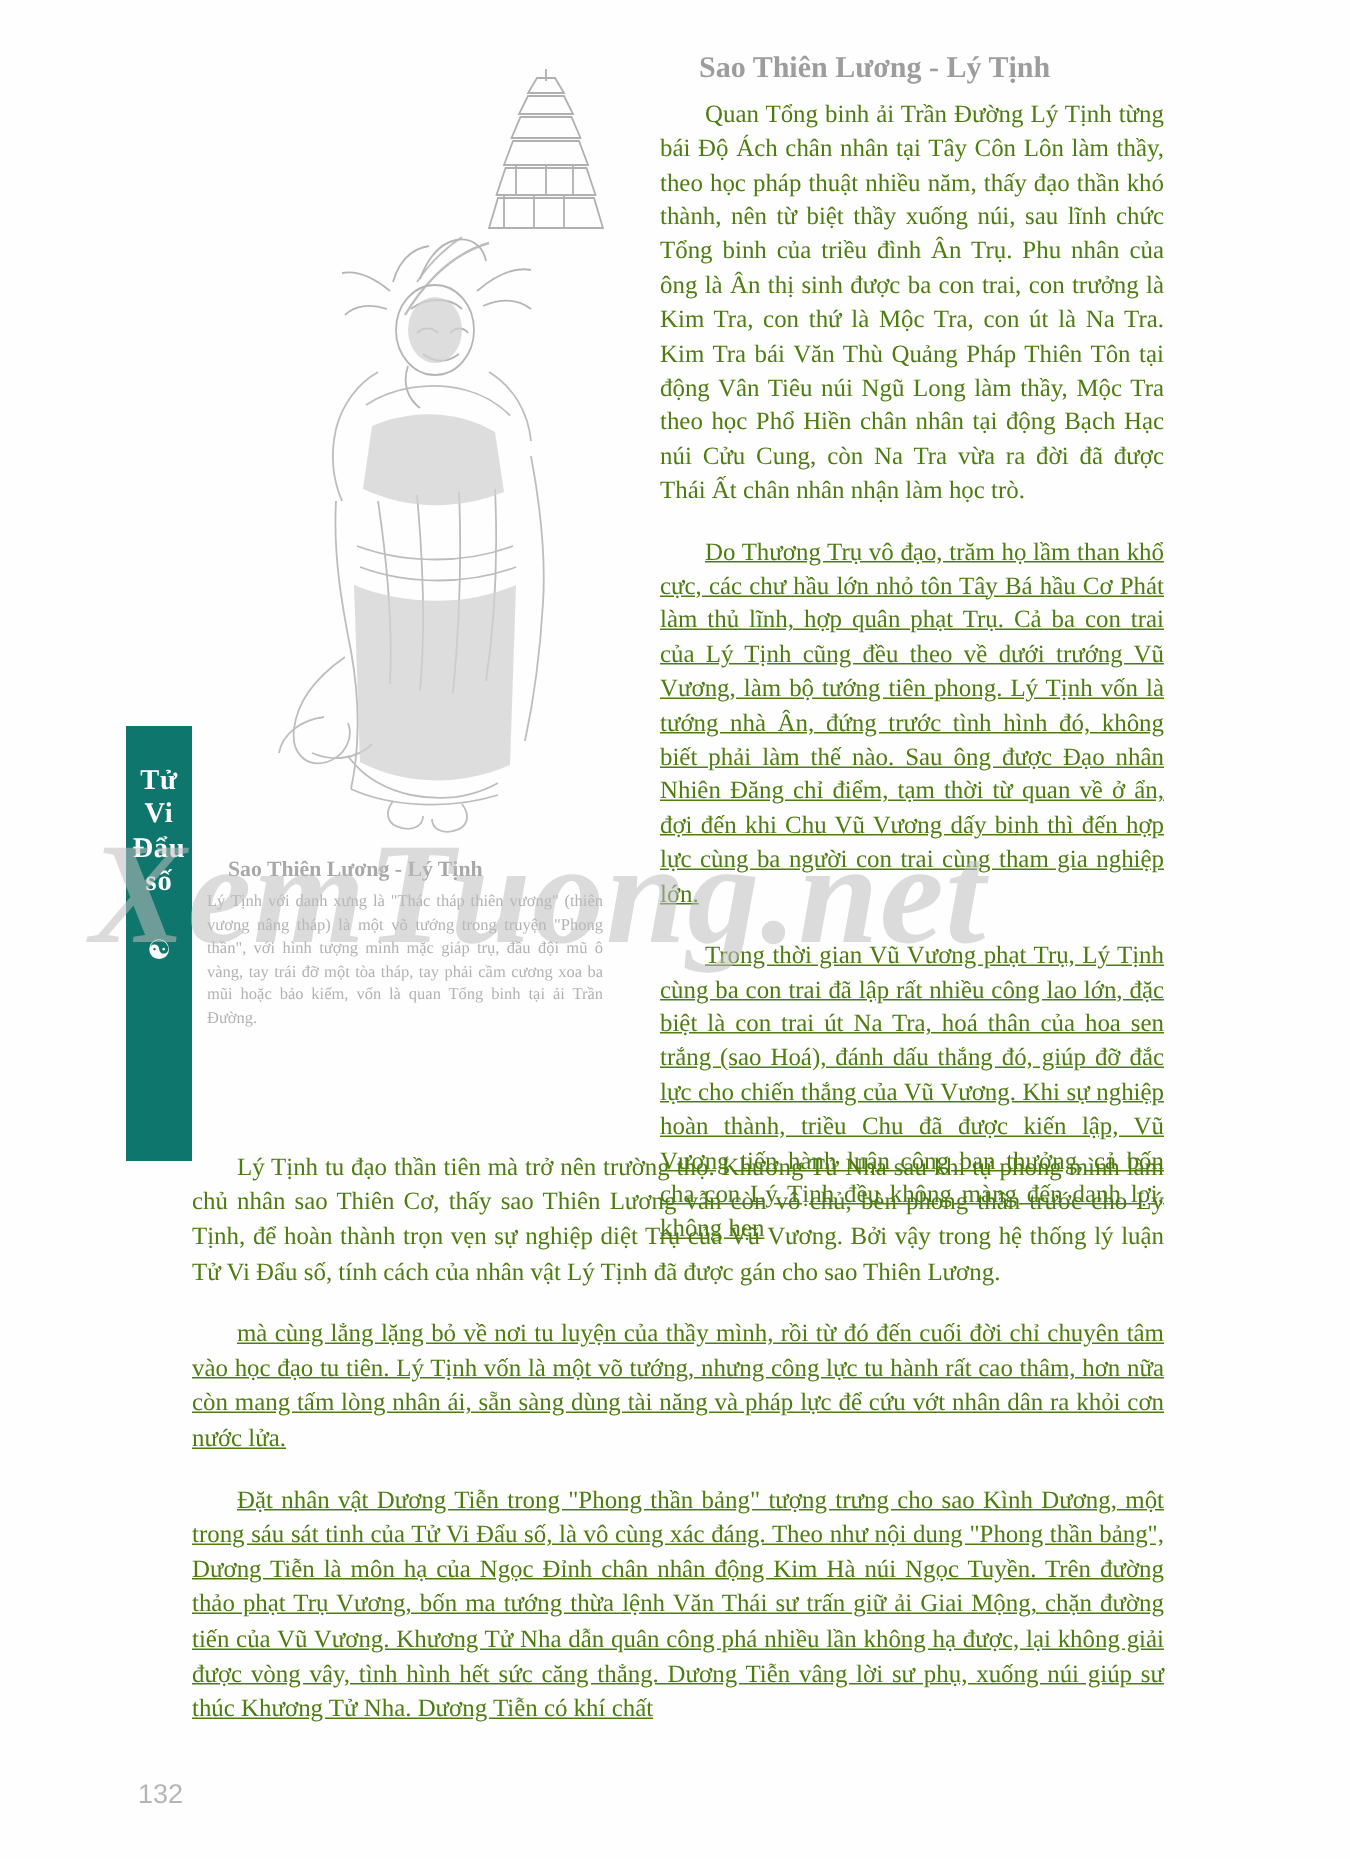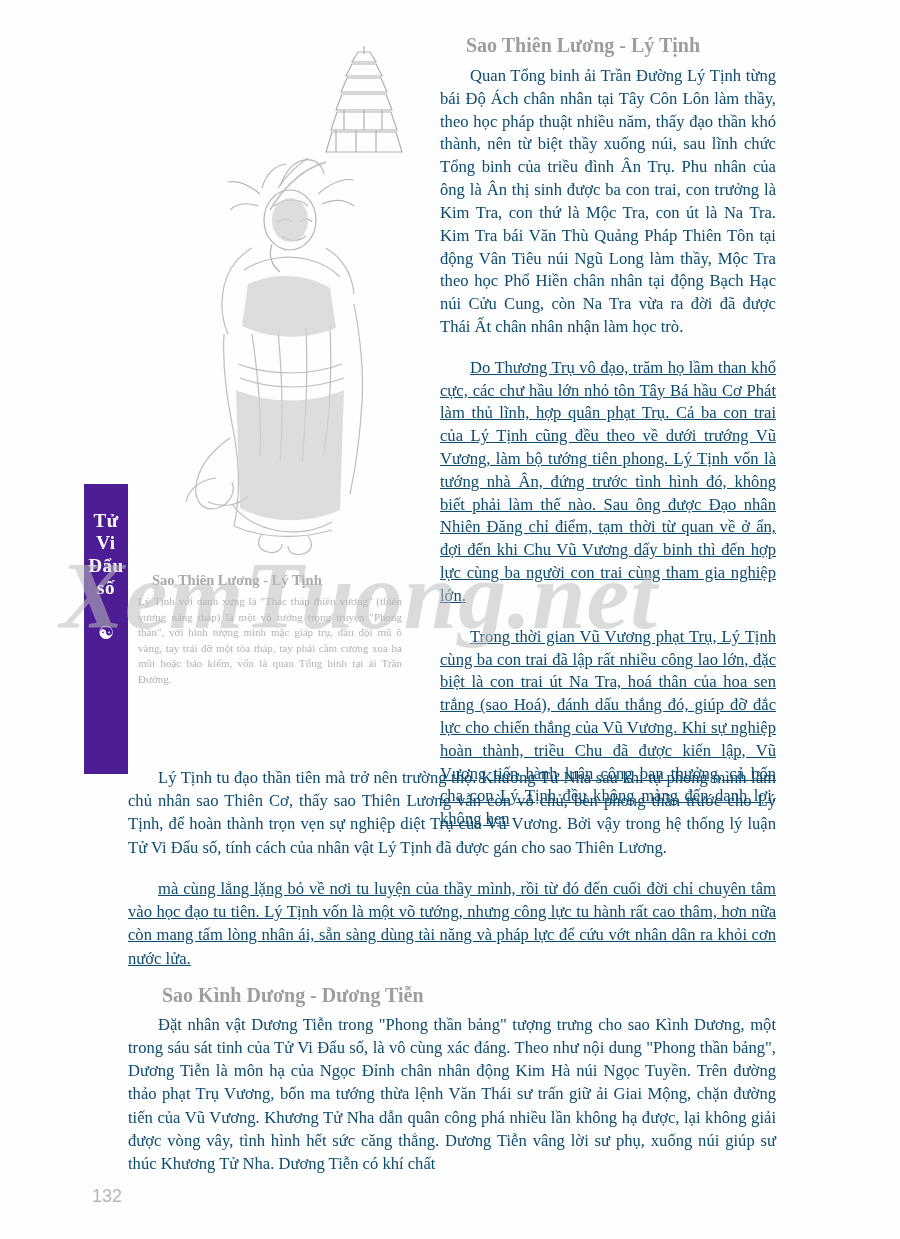--- a/index.html
+++ b/index.html
@@ -22,21 +22,21 @@
     background: #fefefe;
   }
 
   
   .spine {
     position: absolute;
     left: 84px;
     top: 484px;
     width: 44px;
     height: 290px;
-    background: #4c1d95;
+    background: #0f766e;
     display: flex;
     flex-direction: column;
     align-items: center;
     justify-content: flex-start;
     padding-top: 26px;
     box-sizing: border-box;
   }
   .spine-word {
     color: #ffffff;
     font-size: 19px;
@@ -97,21 +97,21 @@
   h2.sec-title {
     font-size: 20px;
     font-weight: bold;
     color: #9d9d9d;
     margin: 0 0 8px 26px;
     font-family: "Liberation Serif", serif;
   }
   p.body {
     font-size: 16.6px;
     line-height: 1.375;
-    color: #0c4a6e;
+    color: #4d7c0f;
     margin: 0 0 0 0;
     text-align: justify;
     text-indent: 30px;
     font-family: "Liberation Serif", serif;
   }
   p.body + p.body { margin-top: 18px; text-decoration: underline; }
 
   
   .full-col {
     position: absolute;
@@ -251,21 +251,20 @@
   <div class="right-col">
     <h2 class="sec-title">Sao Thiên Lương - Lý Tịnh</h2>
     <p class="body">Quan Tổng binh ải Trần Đường Lý Tịnh từng bái Độ Ách chân nhân tại Tây Côn Lôn làm thầy, theo học pháp thuật nhiều năm, thấy đạo thần khó thành, nên từ biệt thầy xuống núi, sau lĩnh chức Tổng binh của triều đình Ân Trụ. Phu nhân của ông là Ân thị sinh được ba con trai, con trưởng là Kim Tra, con thứ là Mộc Tra, con út là Na Tra. Kim Tra bái Văn Thù Quảng Pháp Thiên Tôn tại động Vân Tiêu núi Ngũ Long làm thầy, Mộc Tra theo học Phổ Hiền chân nhân tại động Bạch Hạc núi Cửu Cung, còn Na Tra vừa ra đời đã được Thái Ất chân nhân nhận làm học trò.</p>
     <p class="body">Do Thương Trụ vô đạo, trăm họ lầm than khổ cực, các chư hầu lớn nhỏ tôn Tây Bá hầu Cơ Phát làm thủ lĩnh, hợp quân phạt Trụ. Cả ba con trai của Lý Tịnh cũng đều theo về dưới trướng Vũ Vương, làm bộ tướng tiên phong. Lý Tịnh vốn là tướng nhà Ân, đứng trước tình hình đó, không biết phải làm thế nào. Sau ông được Đạo nhân Nhiên Đăng chỉ điểm, tạm thời từ quan về ở ẩn, đợi đến khi Chu Vũ Vương dấy binh thì đến hợp lực cùng ba người con trai cùng tham gia nghiệp lớn.</p>
     <p class="body">Trong thời gian Vũ Vương phạt Trụ, Lý Tịnh cùng ba con trai đã lập rất nhiều công lao lớn, đặc biệt là con trai út Na Tra, hoá thân của hoa sen trắng (sao Hoá), đánh dấu thắng đó, giúp đỡ đắc lực cho chiến thắng của Vũ Vương. Khi sự nghiệp hoàn thành, triều Chu đã được kiến lập, Vũ Vương tiến hành luận công ban thưởng, cả bốn cha con Lý Tịnh đều không màng đến danh lợi, không hẹn</p>
   </div>
 
   <div class="full-col">
     <p class="body">Lý Tịnh tu đạo thần tiên mà trở nên trường thọ. Khương Tử Nha sau khi tự phong mình làm chủ nhân sao Thiên Cơ, thấy sao Thiên Lương vẫn còn vô chủ, bèn phong thần trước cho Lý Tịnh, để hoàn thành trọn vẹn sự nghiệp diệt Trụ của Vũ Vương. Bởi vậy trong hệ thống lý luận Tử Vi Đẩu số, tính cách của nhân vật Lý Tịnh đã được gán cho sao Thiên Lương.</p>
     <p class="body">mà cùng lẳng lặng bỏ về nơi tu luyện của thầy mình, rồi từ đó đến cuối đời chỉ chuyên tâm vào học đạo tu tiên. Lý Tịnh vốn là một võ tướng, nhưng công lực tu hành rất cao thâm, hơn nữa còn mang tấm lòng nhân ái, sẵn sàng dùng tài năng và pháp lực để cứu vớt nhân dân ra khỏi cơn nước lửa.</p>
-    <h2 class="sec-title2">Sao Kình Dương - Dương Tiễn</h2>
     <p class="body">Đặt nhân vật Dương Tiễn trong "Phong thần bảng" tượng trưng cho sao Kình Dương, một trong sáu sát tinh của Tử Vi Đẩu số, là vô cùng xác đáng. Theo như nội dung "Phong thần bảng", Dương Tiễn là môn hạ của Ngọc Đỉnh chân nhân động Kim Hà núi Ngọc Tuyền. Trên đường thảo phạt Trụ Vương, bốn ma tướng thừa lệnh Văn Thái sư trấn giữ ải Giai Mộng, chặn đường tiến của Vũ Vương. Khương Tử Nha dẫn quân công phá nhiều lần không hạ được, lại không giải được vòng vây, tình hình hết sức căng thẳng. Dương Tiễn vâng lời sư phụ, xuống núi giúp sư thúc Khương Tử Nha. Dương Tiễn có khí chất</p>
   </div>
 
   <div class="watermark">XemTuong.net</div>
 
   <div class="page-number">132</div>
 
 </div>
 
 </body></html>

